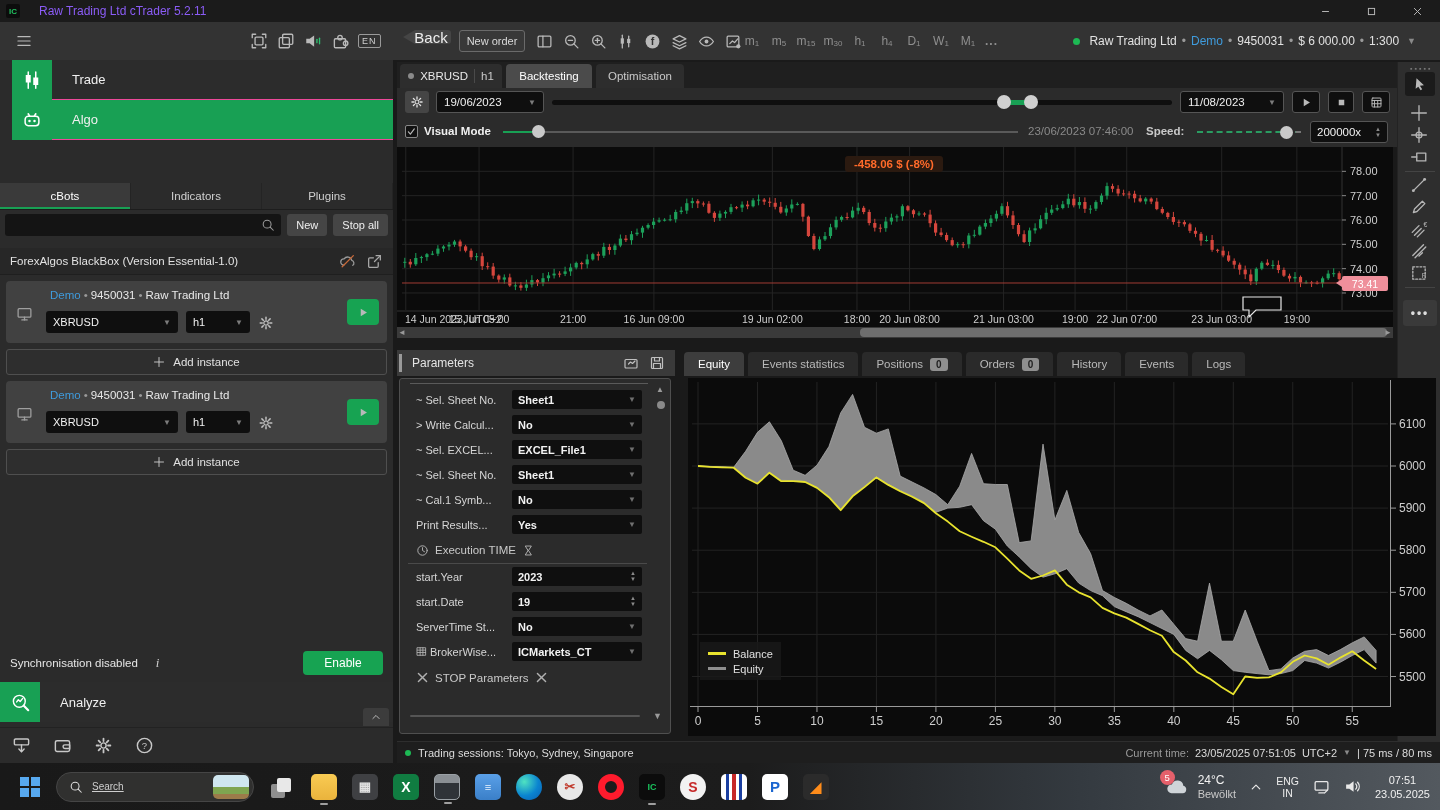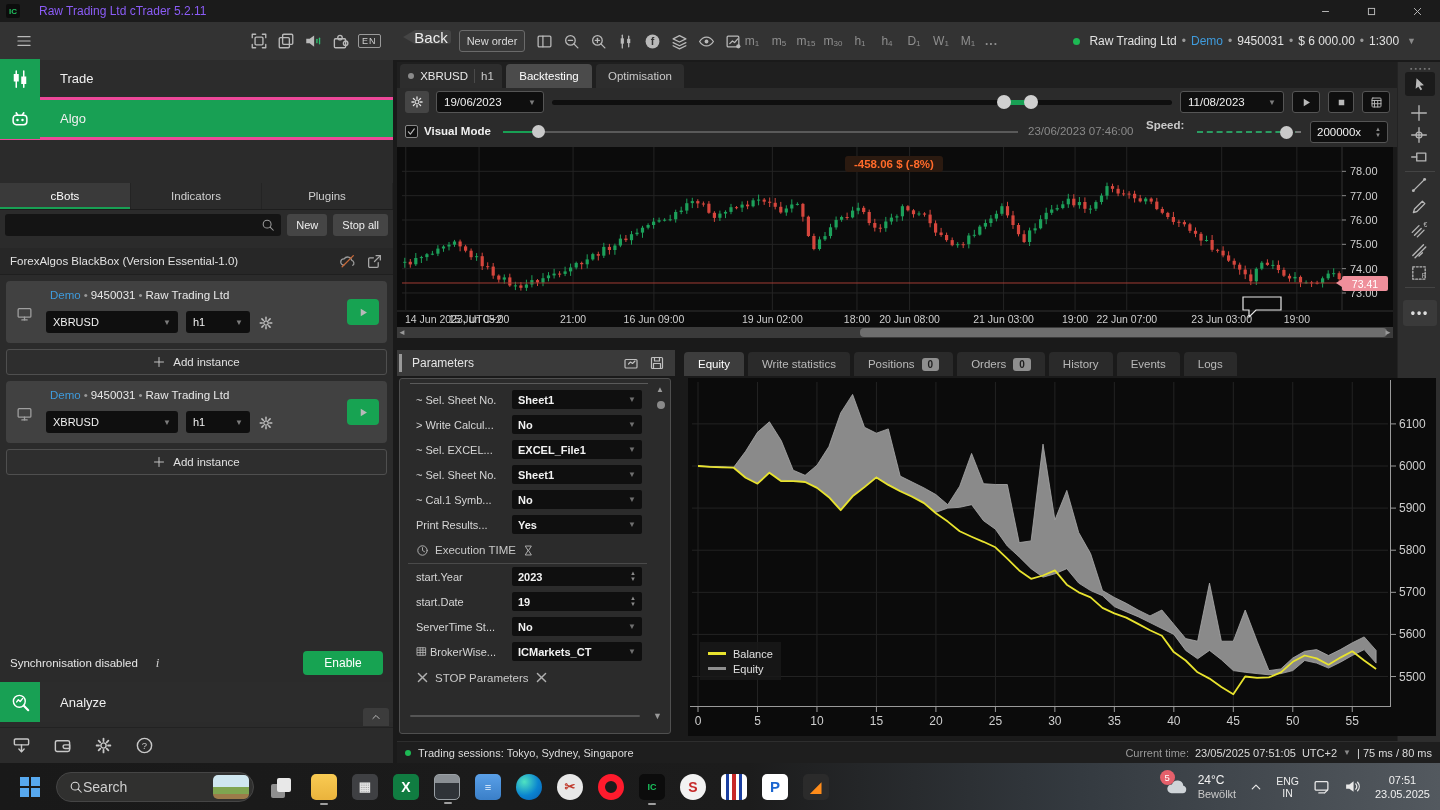--- a/index.html
+++ b/index.html
@@ -32,21 +32,21 @@
   .tf .sub{font-size:8px;margin-top:5px;}
   #tf-more{color:#8f8f8f;letter-spacing:1px;font-weight:bold;}
   #account-bar{position:absolute;right:24px;top:22px;height:38px;display:flex;align-items:center;gap:5px;font-size:12px;color:#e2e2e2;}
   #account-dot{width:7px;height:7px;border-radius:50%;background:#1db954;margin-right:4px;}
   .acct-sep{color:#9a9a9a;}
   #account-demo{color:#3f9bdc;}
   #account-caret{color:#8a8a8a;font-size:9px;margin-left:3px;}
 
   
   #sidebar{left:0;top:60px;width:393px;height:703px;background:#2b2b2b;}
-  .side-nav-item{position:relative;height:40px;background:#2c2c2c;border-bottom:3px solid #ec4899;display:flex;align-items:center;}
+  .side-nav-item{position:relative;height:40px;background:#2c2c2c;border-bottom:1px solid #ec4899;display:flex;align-items:center;margin-left:12px;}
   .side-nav-item .icon-tile{width:40px;height:40px;background:#18a054;display:flex;align-items:center;justify-content:center;color:#fff;}
   .side-nav-item .icon-tile .icon{width:20px;height:20px;color:#fff;}
   .side-nav-item .nav-label{margin-left:20px;font-size:13px;color:#f0f0f0;}
   .side-nav-item.active{background:#18a054;}
   #side-tabs{position:absolute;left:0;top:123px;width:393px;height:27px;display:flex;border-bottom:1px solid #1d1d1d;}
   .side-tab{flex:1;display:flex;align-items:center;justify-content:center;font-size:11.5px;color:#cfcfcf;background:#2b2b2b;border-right:1px solid #242424;position:relative;}
   .side-tab.active{background:#3a3a3a;color:#fff;}
   .side-tab.active::after{content:"";position:absolute;left:0;right:0;bottom:0;height:2px;background:#18a054;}
   #side-search-row{position:absolute;left:0;top:150px;width:393px;height:30px;display:flex;align-items:center;padding:0 5px;gap:6px;}
   #side-search{flex:1;height:22px;background:#141414;border-radius:3px;position:relative;}
@@ -101,21 +101,21 @@
   .ctrl-btn{position:absolute;top:3px;height:22px;background:#0f0f0f;border:1px solid #555;border-radius:3px;display:flex;align-items:center;justify-content:center;color:#e8e8e8;}
   .ctrl-btn .icon{width:11px;height:11px;}
   #visual-row{left:397px;top:117px;width:1000px;height:30px;background:#2b2b2b;}
   #vm-check{position:absolute;left:8px;top:8px;width:13px;height:13px;background:#111;border:1px solid #888;border-radius:2px;display:flex;align-items:center;justify-content:center;color:#fff;}
   #vm-check .icon{width:9px;height:9px;}
   #vm-label{position:absolute;left:27px;top:8px;font-size:11.5px;color:#f0f0f0;font-weight:bold;}
   #vm-track{position:absolute;left:106px;top:14px;width:515px;height:2px;background:#5a5a5a;}
   #vm-fill{position:absolute;left:0;width:35px;height:2px;background:#18a054;}
   #vm-handle{position:absolute;left:29px;top:-6px;width:13px;height:13px;border-radius:50%;background:#c9c9c9;}
   #vm-datetime{position:absolute;left:631px;top:8px;color:#8a8a8a;font-size:11.5px;}
-  #speed-label{position:absolute;left:749px;top:2px;color:#c9c9c9;font-size:11.5px;font-weight:bold;}
+  #speed-label{position:absolute;left:749px;top:8px;color:#c9c9c9;font-size:11.5px;font-weight:bold;}
   #speed-track{position:absolute;left:800px;top:14px;width:104px;height:0;border-top:2px dashed #2a9d61;}
   #speed-rest{position:absolute;left:89px;top:-2px;width:15px;border-top:2px dashed #777;}
   #speed-handle{position:absolute;left:83px;top:-7px;width:13px;height:13px;border-radius:50%;background:#c9c9c9;}
   #speed-box{position:absolute;left:913px;top:4px;width:78px;height:22px;background:#0f0f0f;border:1px solid #555;border-radius:3px;color:#f0f0f0;font-size:11.5px;display:flex;align-items:center;padding:0 6px;}
   .spin-carets{margin-left:auto;display:flex;flex-direction:column;gap:1px;color:#8a8a8a;font-size:6px;line-height:5px;}
 
   
   #candle-chart{left:397px;top:147px;width:996px;height:180px;background:#0b0b0b;}
   #pl-badge{position:absolute;left:448px;top:9px;background:#2b1a10;color:#ff6a2a;font-weight:bold;font-size:11.5px;padding:2px 9px;border-radius:3px;}
   #price-tag{position:absolute;left:945px;top:129px;width:46px;height:15px;background:#ef8f9b;color:#fff;font-size:10.5px;display:flex;align-items:center;justify-content:center;border-radius:2px;}
@@ -170,21 +170,21 @@
   #status-right{margin-left:auto;display:flex;align-items:center;gap:6px;margin-right:8px;}
   #ct-label{color:#9a9a9a;}
   #tz-caret{color:#8a8a8a;font-size:8px;}
 
   
   #taskbar{left:0;top:763px;width:1440px;height:47px;background:linear-gradient(90deg,#191919 0%,#1c1c1c 52%,#343a40 75%,#53595f 100%);display:flex;align-items:center;}
   #start-btn{width:20px;height:20px;margin-left:20px;display:grid;grid-template-columns:9px 9px;grid-template-rows:9px 9px;gap:2px;}
   #start-btn span{background:#57a9f0;}
   #search-pill{width:198px;height:30px;margin-left:16px;background:#30302f;border:1px solid #454545;border-radius:16px;display:flex;align-items:center;padding:0 4px 0 12px;color:#cfcfcf;}
   #search-pill .icon{width:14px;height:14px;color:#dedede;}
-  #search-text{font-size:14px;}
+  #search-text{margin-left:9px;font-size:10px;text-decoration:underline;}
   #search-thumb{margin-left:auto;width:36px;height:24px;border-radius:5px;background:linear-gradient(#cfe6ef 0 52%,#7fa550 52% 78%,#9c7b4a 78%);}
   #task-icons{display:flex;align-items:center;gap:15px;margin-left:16px;}
   .task-icon{width:26px;height:26px;border-radius:5px;display:flex;align-items:center;justify-content:center;font-weight:bold;position:relative;}
   .task-icon .underline{position:absolute;left:9px;bottom:-5px;width:8px;height:2px;border-radius:2px;background:#9f9f9f;}
   .tb-taskview{background:transparent;}
   .tb-taskview span{width:14px;height:14px;background:#e8e8e8;border-radius:2px;box-shadow:-6px 6px 0 0 #8f8f8f;margin:-4px -2px 0 0;}
   .tb-folder{background:linear-gradient(#f7c64b,#eoao3a);background:linear-gradient(#f9cb53,#eab33c);}
   .tb-calc{background:#3f4043;color:#e2e2e2;font-size:13px;}
   .tb-excel{background:#107c41;color:#fff;font-size:14px;}
   .tb-console{background:linear-gradient(#8a8f94 0 34%,#2f3338 34%);border:1px solid #9aa0a5;}
@@ -1286,21 +1286,21 @@
     <div id="params-vscroll-dot"></div>
     <div id="params-botline"></div>
     <div id="params-botcaret">▼</div>
   </div>
 
   <div id="results-tabs" class="abs">
       <div class="res-tab active">
         <span>Equity</span>
       </div>
       <div class="res-tab">
-        <span>Write statistics</span>
+        <span>Events statistics</span>
       </div>
       <div class="res-tab">
         <span>Positions</span>
         <span class="res-badge">0</span>
       </div>
       <div class="res-tab">
         <span>Orders</span>
         <span class="res-badge">0</span>
       </div>
       <div class="res-tab">

